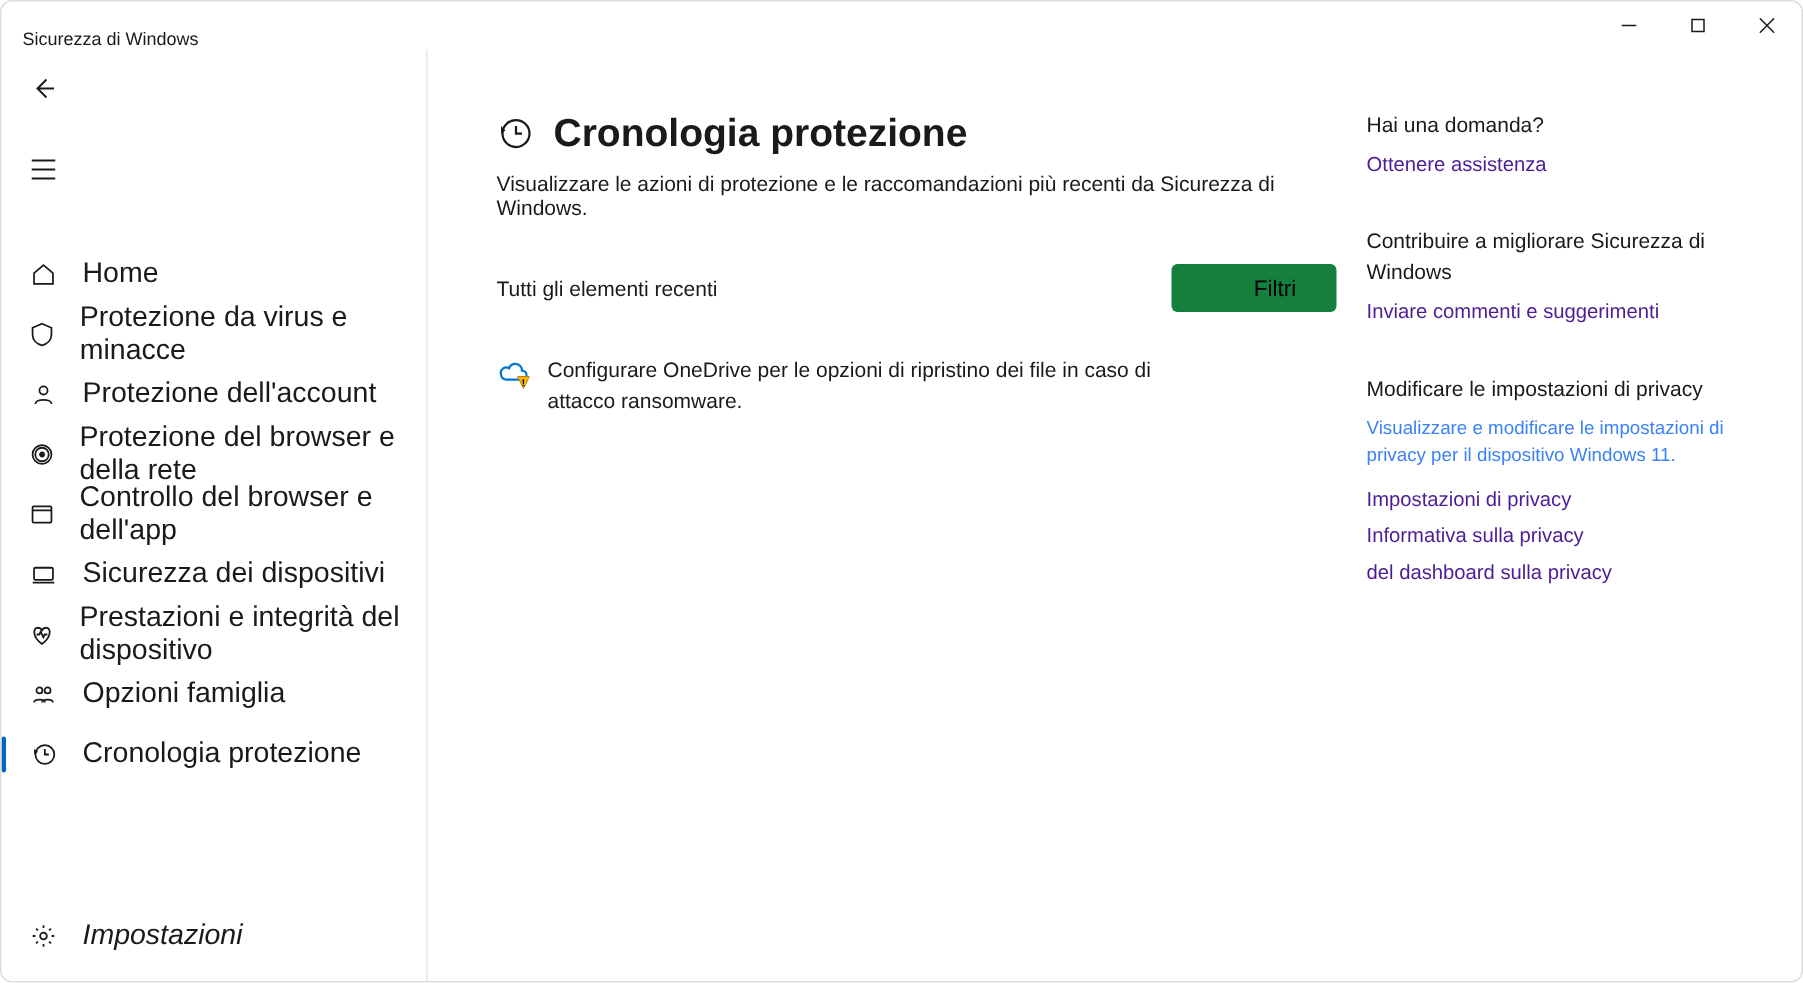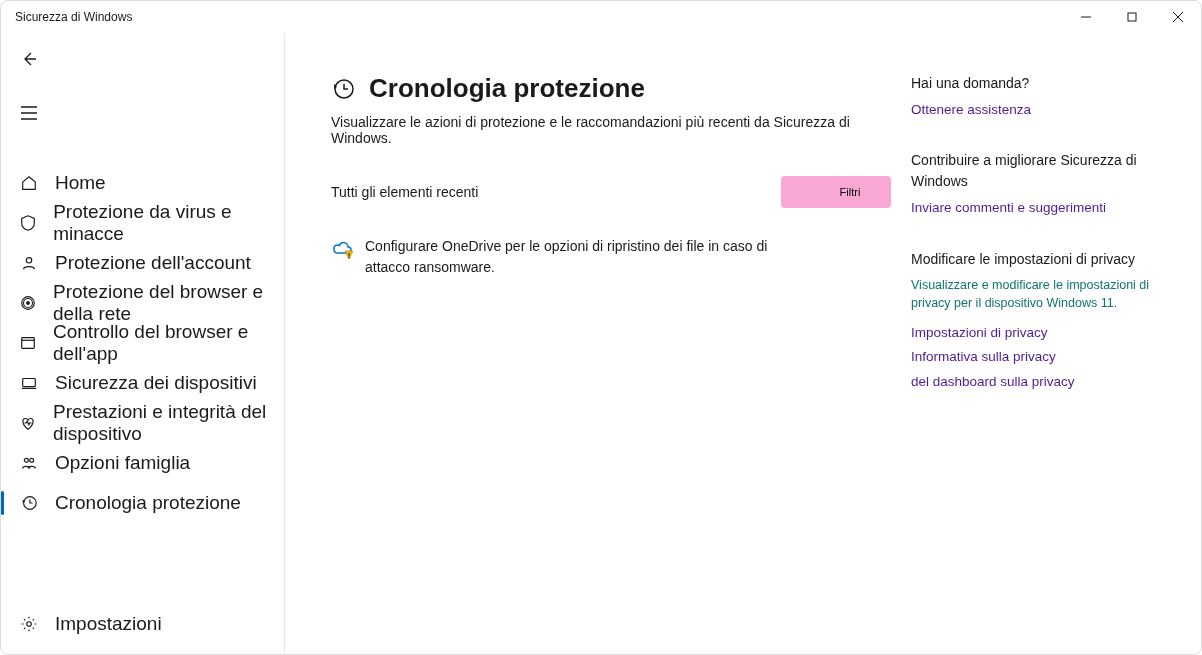--- a/index.html
+++ b/index.html
@@ -1,58 +1,58 @@
 <!DOCTYPE html>
 <html><head>
 <meta charset="utf-8">
 <style>
   * { box-sizing: border-box; margin: 0; padding: 0; font-family: "Segoe UI", sans-serif; }
   body { width: 1202px; height: 655px; background: #fff; color: #1a1a1a; overflow: hidden; border: 1px solid #ddd; border-radius: 8px; }
 
-  .titlebar { display: flex; align-items: center; justify-content: space-between; height: 32px; padding: 0 0 0 14px; }
+  .titlebar { display: flex; align-items: flex-end; justify-content: space-between; height: 32px; padding: 0 0 0 14px; }
   .titlebar-title { font-size: 12px; color: #1a1a1a; }
   .window-controls { display: flex; }
   .win-btn { width: 46px; height: 32px; display: flex; align-items: center; justify-content: center; cursor: pointer; }
   .win-btn svg { width: 10px; height: 10px; }
 
   .back-btn { width: 40px; height: 40px; display: flex; align-items: center; justify-content: center; margin-left: 8px; margin-top: 6px; cursor: pointer; border-radius: 4px; }
 
   .hamburger { width: 40px; height: 40px; display: flex; align-items: center; justify-content: center; margin-left: 8px; margin-top: 14px; cursor: pointer; border-radius: 4px; }
 
   .main-layout { display: flex; height: calc(100% - 32px); }
   .left-col { width: 320px; display: flex; flex-direction: column; border-right: 1px solid #e5e5e5; }
 
   .nav { margin-top: 30px; flex: 1; display: flex; flex-direction: column; }
   .nav-item { display: flex; align-items: center; height: 40px; padding-left: 18px; cursor: pointer; font-size: 19px; position: relative; }
   .nav-item.active::before { content: ""; position: absolute; left: 0; top: 8px; bottom: 8px; width: 3px; background: #0067c0; border-radius: 2px; }
   .nav-icon { width: 20px; height: 20px; display: flex; align-items: center; justify-content: center; margin-right: 16px; }
   .nav-icon svg { width: 18px; height: 18px; stroke: #1a1a1a; fill: none; stroke-width: 1.3; }
 
-  .settings-item { margin-top: auto; margin-bottom: 10px; }
+  .settings-item { margin-top: auto; margin-bottom: 10px; font-style: italic; }
 
   .content { flex: 1; display: flex; padding: 40px 20px 0 46px; }
   .content-main { width: 560px; }
   .page-header { display: flex; align-items: center; gap: 14px; margin-bottom: 10px; }
   .page-header svg { width: 24px; height: 24px; }
   .page-title { font-size: 26px; font-weight: 600; }
   .page-subtitle { font-size: 14px; color: #1a1a1a; margin-bottom: 30px; }
 
   .list-header { display: flex; align-items: center; justify-content: space-between; margin-bottom: 24px; }
   .list-header-title { font-size: 14px; }
-  .filter-btn { background: #f9a8d4; border: none; border-radius: 4px; width: 110px; height: 32px; font-size: 11px; cursor: pointer; padding-left: 28px; }
+  .filter-btn { background: #15803d; border: none; border-radius: 4px; width: 110px; height: 32px; font-size: 15px; cursor: pointer; padding-left: 28px; }
 
   .history-item { display: flex; align-items: flex-start; gap: 12px; padding: 4px 0; cursor: pointer; }
   .history-icon { width: 22px; height: 22px; flex-shrink: 0; margin-top: 2px; }
   .history-text { font-size: 14px; line-height: 1.5; max-width: 420px; }
 
   .aside { margin-left: 20px; width: 270px; font-size: 13.5px; line-height: 1.5; }
   .aside-section { margin-bottom: 30px; }
   .aside-heading { font-size: 14px; margin-bottom: 6px; }
   .aside-link { color: #4c1d95; cursor: pointer; display: block; margin-bottom: 4px; }
-  .aside-desc { font-size: 12.5px; color: #0f766e; margin-bottom: 10px; }
+  .aside-desc { font-size: 12.5px; color: #3b82f6; margin-bottom: 10px; }
 </style>
 </head>
 <body>
 
 <div class="titlebar">
   <div class="titlebar-title">Sicurezza di Windows</div>
   <div class="window-controls">
     <div class="win-btn">
       <svg viewBox="0 0 10 10">
           <line x1="0" y1="5" x2="10" y2="5" stroke="#1a1a1a" stroke-width="1"></line>

